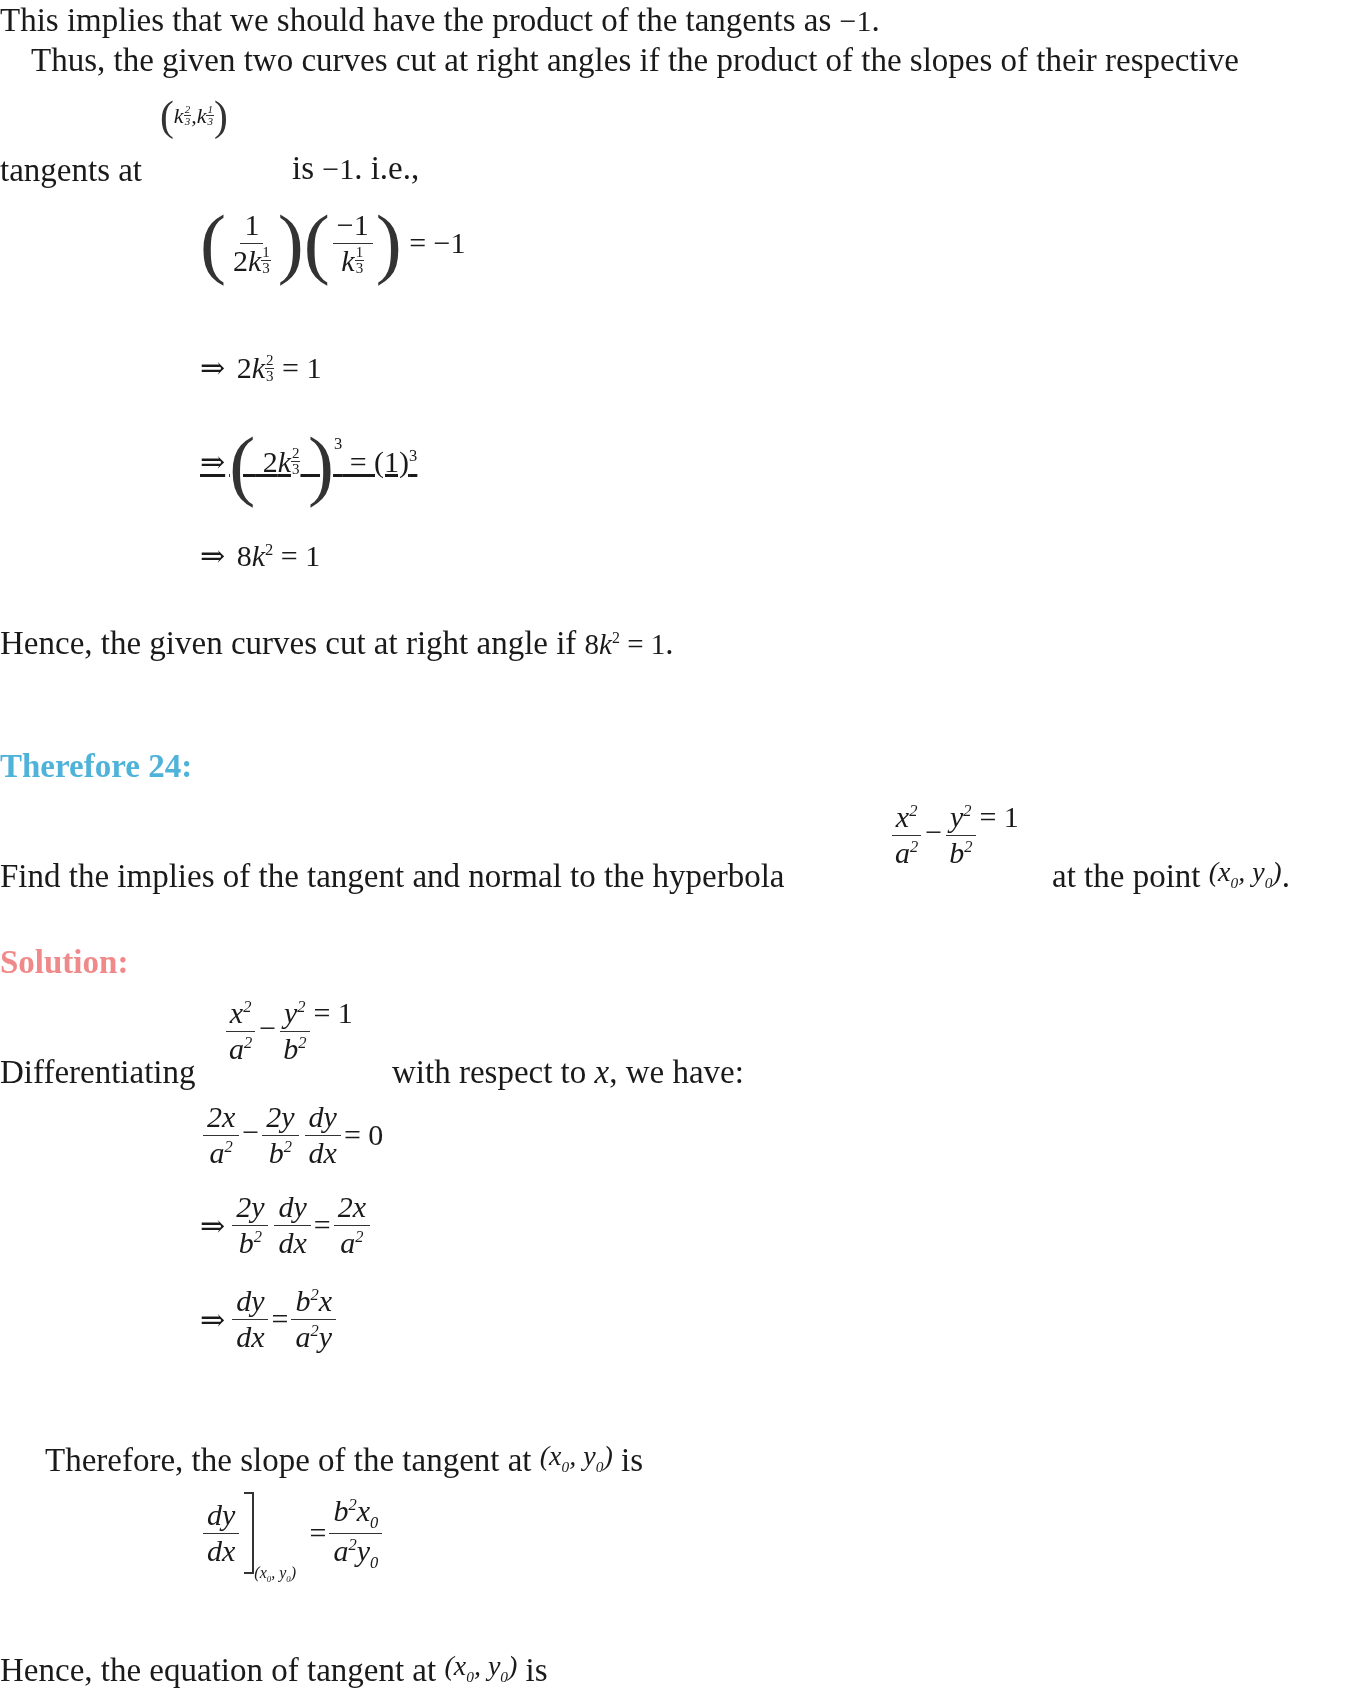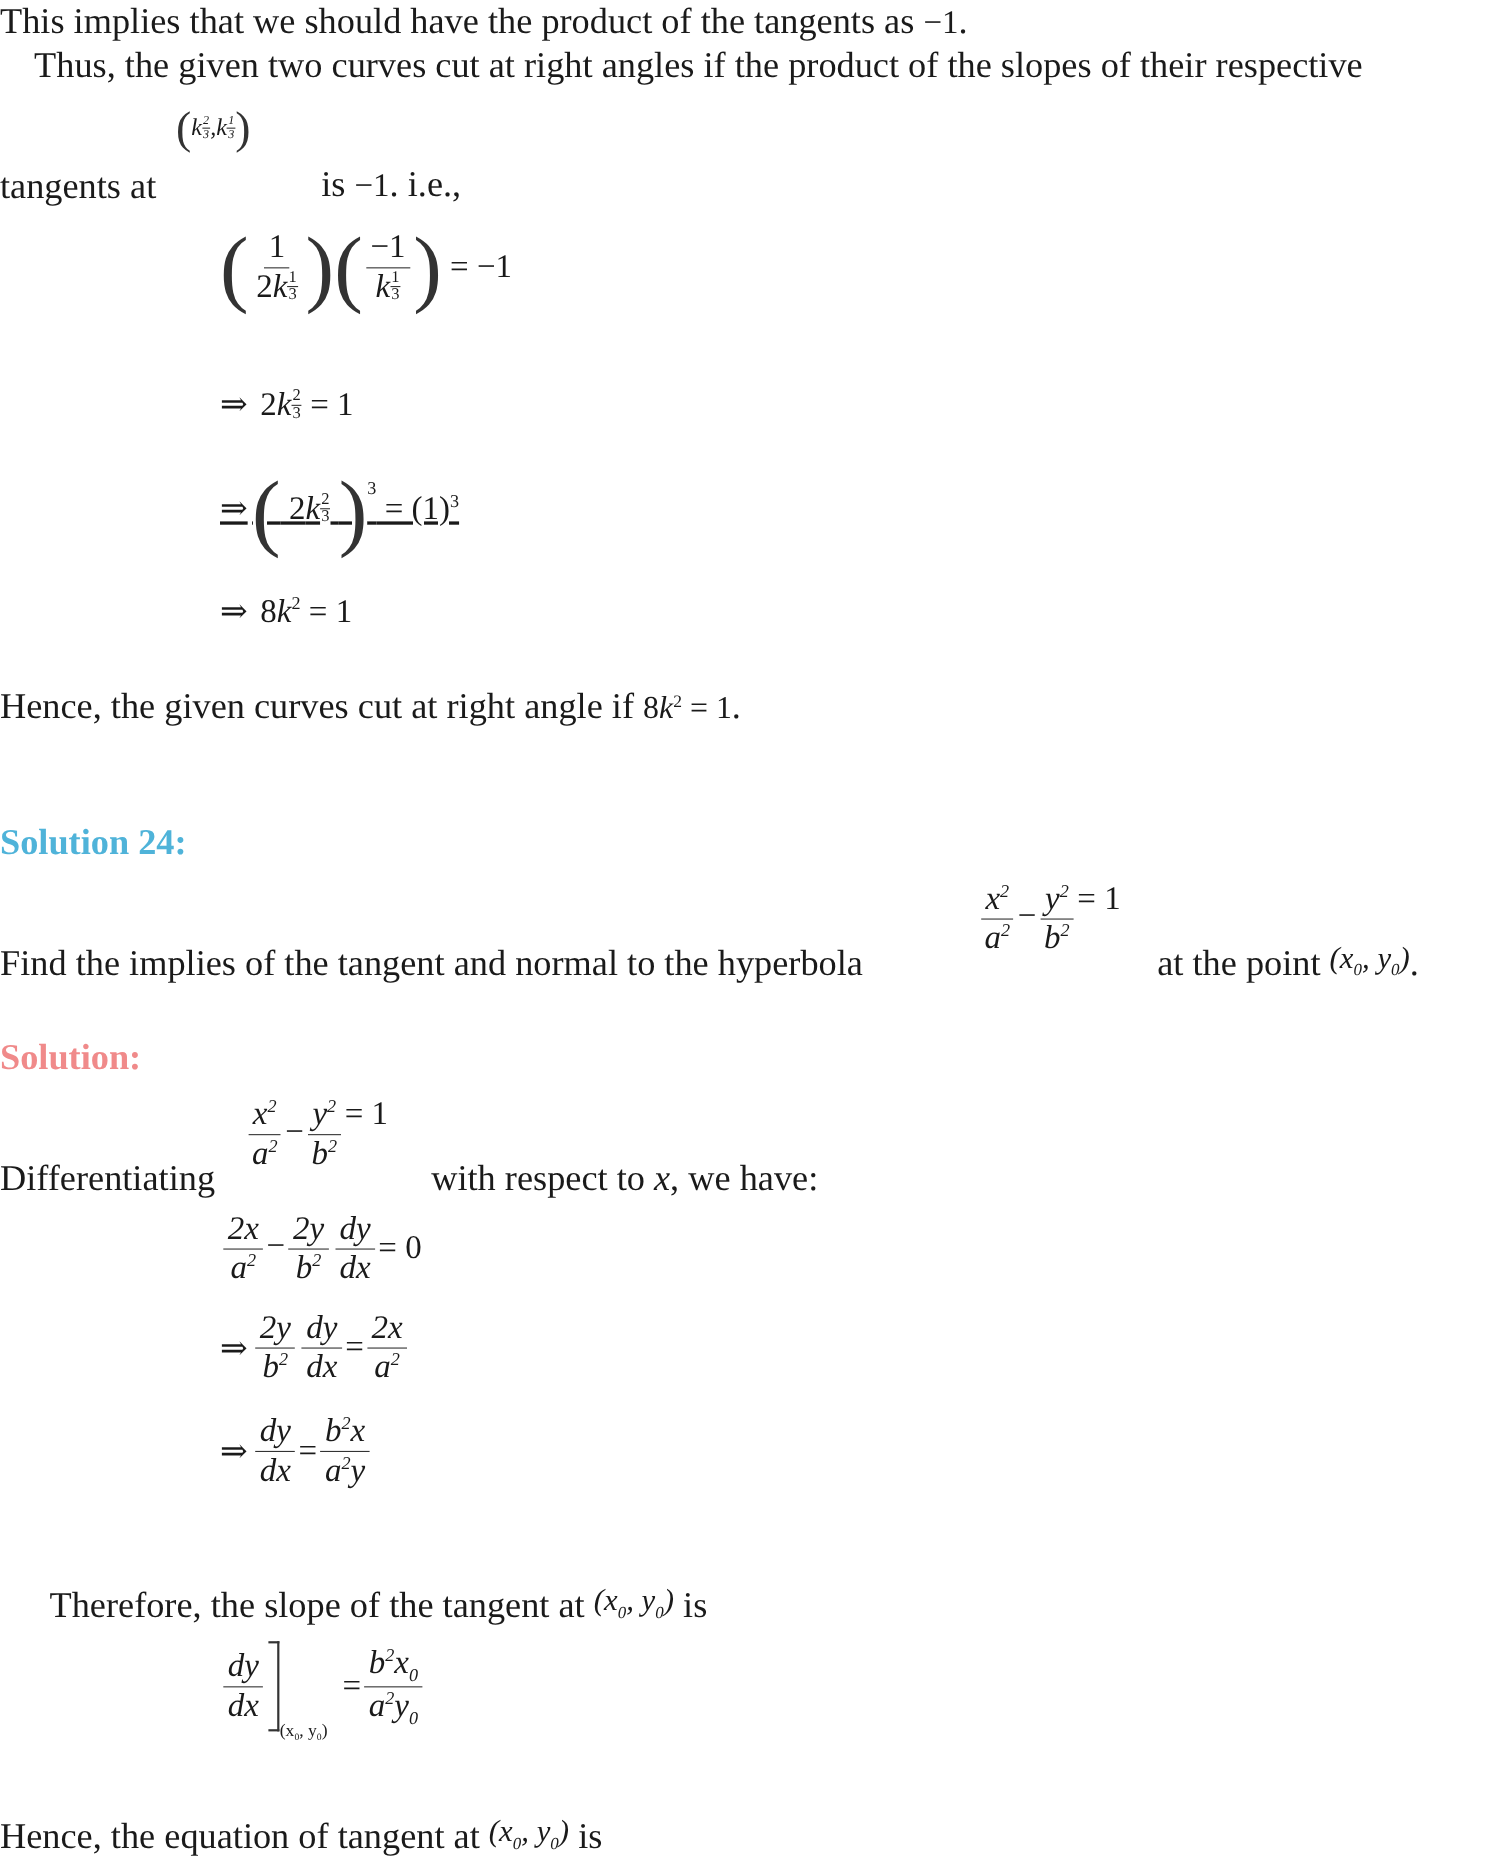--- a/index.html
+++ b/index.html
@@ -16,21 +16,21 @@
   .s-head { color: #f08a8a; font-weight: bold; font-size: 33px; }
   .frac { display: inline-flex; flex-direction: column; align-items: center; vertical-align: middle; margin: 0 3px; }
   .frac .num { border-bottom: 1.6px solid #333; padding: 0 4px; line-height: 1.15; }
   .frac .den { padding: 0 4px; line-height: 1.15; }
   .sup { font-size: 0.55em; vertical-align: super; }
   .sub { font-size: 0.55em; vertical-align: sub; }
   .tinyfrac { display: inline-flex; flex-direction: column; align-items: center; font-size: 0.5em; vertical-align: 0.9em; line-height: 1; }
   .tinyfrac .n { border-bottom: 1px solid #333; padding: 0 1px; }
   .hugeparen { font-size: 2.6em; font-weight: 100; vertical-align: middle; color: #333; }
   .bracket { display:inline-block; border-right: 2px solid #333; border-top: 2px solid #333; border-bottom: 2px solid #333; width: 8px; height: 78px; vertical-align: middle; margin-left: 2px; }
-  .evalsub { font-size: 16px; vertical-align: -38px; }
+  .evalsub { font-size: 16px; vertical-align: -38px; font-style: italic; }
   .arrow { font-size: 30px; margin-right: 4px; }
 </style>
 </head>
 <body>
 
 <div class="abs txt" style="left:0;top:0;">
   <span>This implies that we should have the product of the tangents as</span>
   <span class="m" style="font-size:30px;">−1</span><span>.</span>
 </div>
 
@@ -86,21 +86,21 @@
 
 <div class="abs" style="left:200px;top:538px;font-size:30px;">
   <span class="arrow">⇒</span> 8<span class="it">k</span><span class="sup">2</span> = 1
 </div>
 
 <div class="abs txt" style="left:0;top:618px;">
   <span>Hence, the given curves cut at right angle if</span>
   <span style="font-size:29px;">8<span class="it">k</span><span class="sup">2</span> = 1</span><span>.</span>
 </div>
 
-<div class="abs q-head" style="left:0;top:748px;">Solution 24:</div>
+<div class="abs q-head" style="left:0;top:748px;">Therefore 24:</div>
 
 <div class="abs txt" style="left:0;top:856px;">
   <span>Find the implies of the tangent and normal to the hyperbola</span>
 </div>
 <div class="abs" style="left:888px;top:800px;font-size:30px;">
   <span class="frac it">
       <span class="num">x<span class="sup">2</span></span>
       <span class="den">a<span class="sup">2</span></span>
     </span>−<span class="frac it">
       <span class="num">y<span class="sup">2</span></span>

